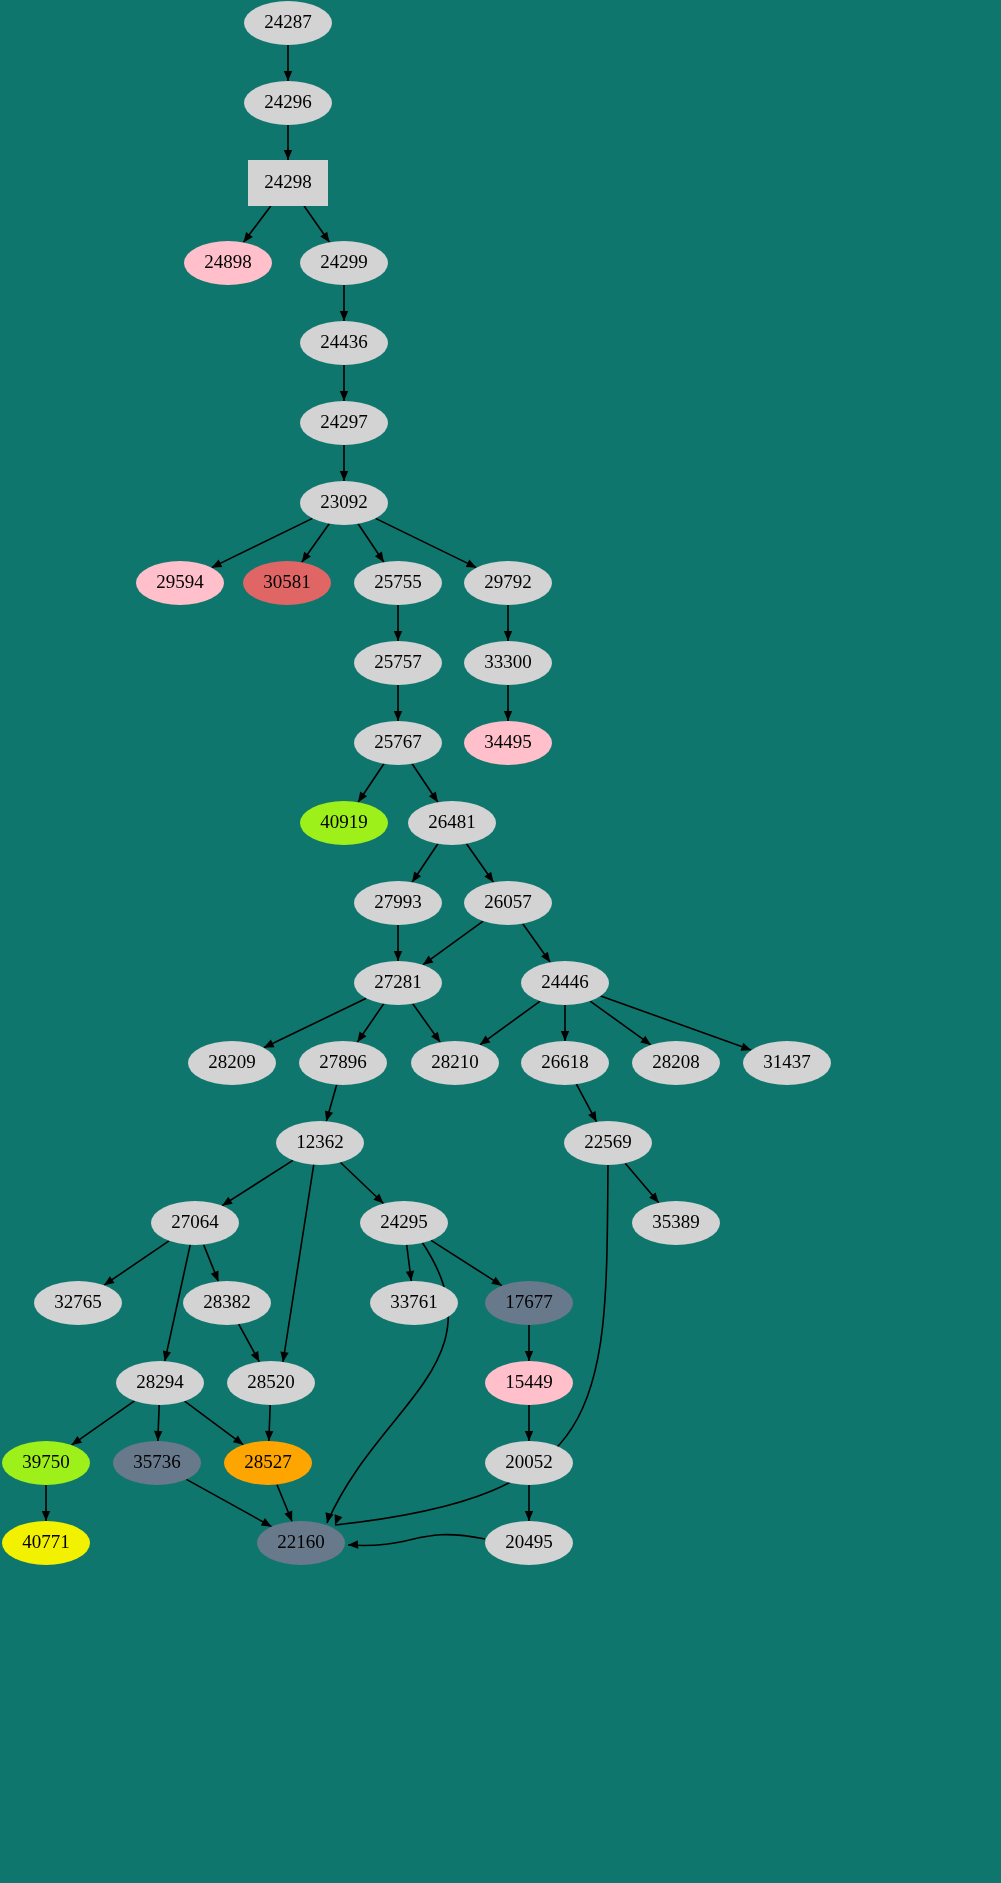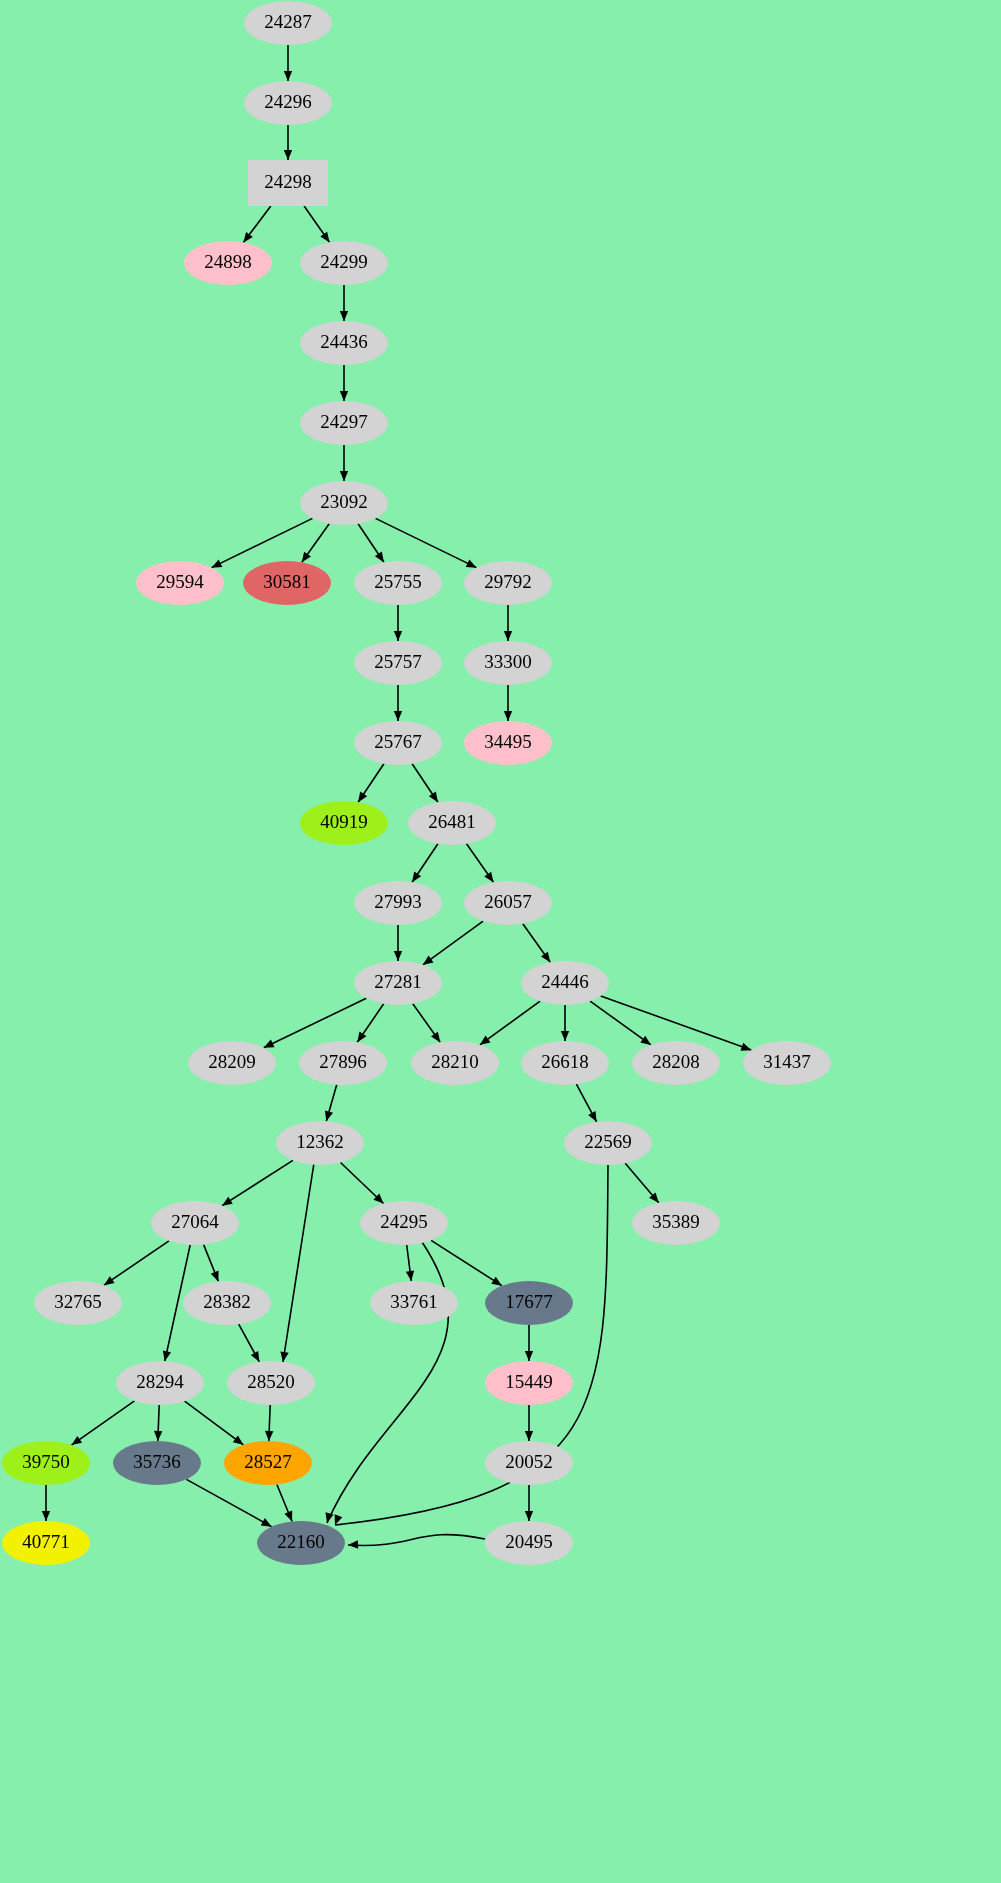--- a/index.html
+++ b/index.html
@@ -4,21 +4,21 @@
 <style>
   html, body {
     margin: 0;
     padding: 0;
     background: #ffffff;
   }
   #graph-root {
     position: relative;
     width: 1001px;
     height: 1883px;
-    background: #86efac;
+    background: #0f766e;
     font-family: "Liberation Serif", "DejaVu Serif", serif;
   }
   svg#graph-canvas {
     display: block;
     width: 1001px;
     height: 1883px;
   }
   .node-shape {
     stroke: none;
   }

